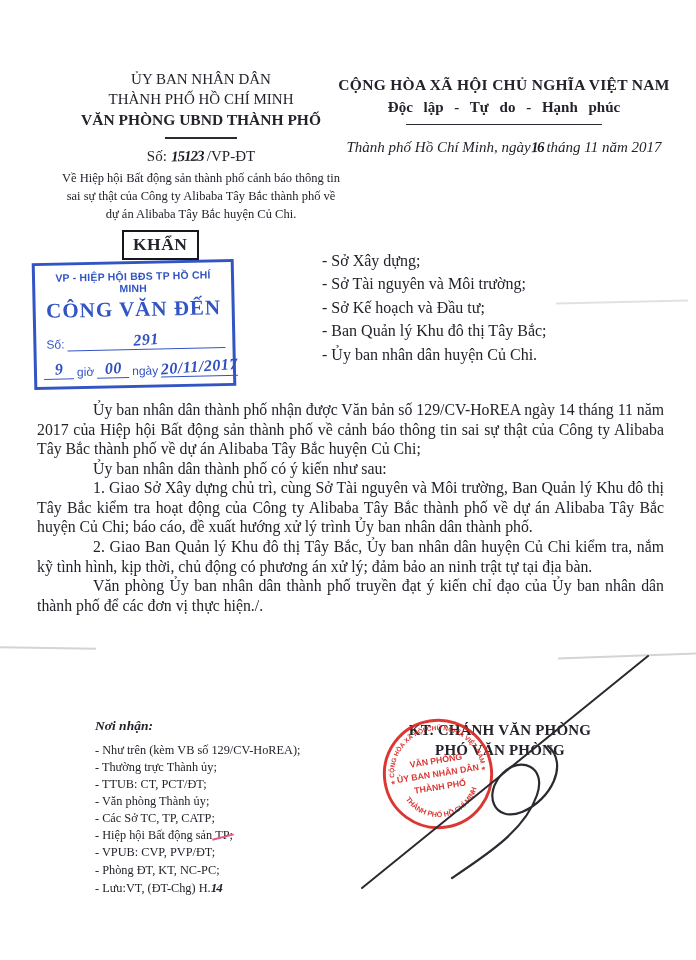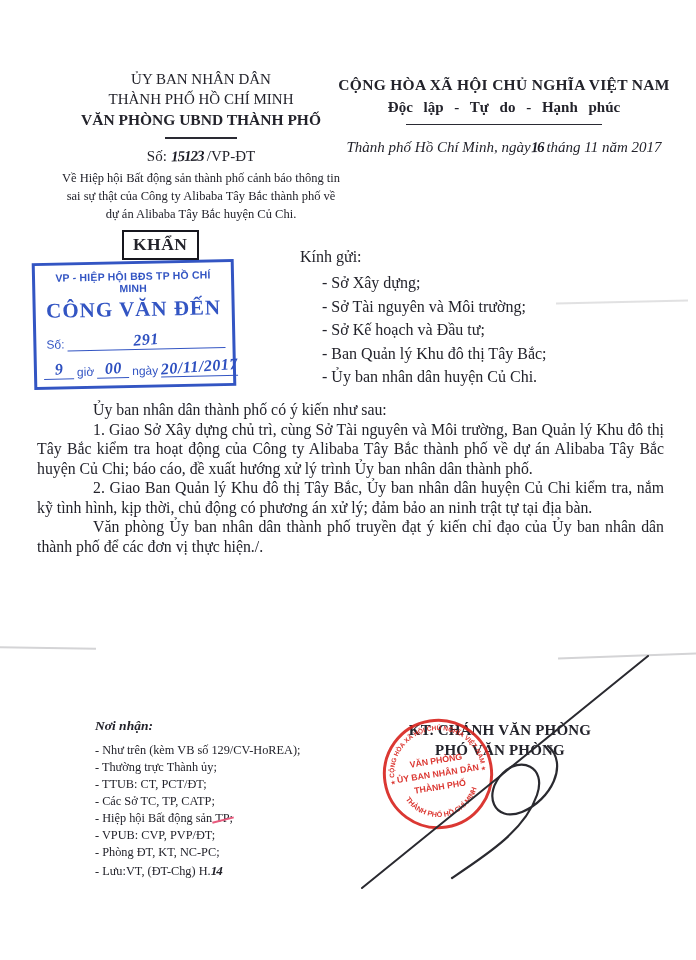--- a/index.html
+++ b/index.html
@@ -168,40 +168,41 @@
         <span class="hw-blue">00</span>
       </span>
       <span class="lbl">ngày</span>
       <span class="seg date">
         <span class="hw-blue">20/11/2017</span>
       </span>
     </div>
   </div>
 
   <div class="recipients">
-    <div class="recipients-label">Kính gửi:</div>
     <div class="recipient-item">- Sở Xây dựng;</div>
     <div class="recipient-item">- Sở Tài nguyên và Môi trường;</div>
     <div class="recipient-item">- Sở Kế hoạch và Đầu tư;</div>
     <div class="recipient-item">- Ban Quản lý Khu đô thị Tây Bắc;</div>
     <div class="recipient-item">- Ủy ban nhân dân huyện Củ Chi.</div>
   </div>
 
   <div class="body-text">
+    <p>Ủy ban nhân dân thành phố nhận được Văn bản số 129/CV-HoREA ngày 14 tháng 11 năm 2017 của Hiệp hội Bất động sản thành phố về cảnh báo thông tin sai sự thật của Công ty Alibaba Tây Bắc thành phố về dự án Alibaba Tây Bắc huyện Củ Chi;</p>
     <p>Ủy ban nhân dân thành phố có ý kiến như sau:</p>
     <p>1. Giao Sở Xây dựng chủ trì, cùng Sở Tài nguyên và Môi trường, Ban Quản lý Khu đô thị Tây Bắc kiểm tra hoạt động của Công ty Alibaba Tây Bắc thành phố về dự án Alibaba Tây Bắc huyện Củ Chi; báo cáo, đề xuất hướng xử lý trình Ủy ban nhân dân thành phố.</p>
     <p>2. Giao Ban Quản lý Khu đô thị Tây Bắc, Ủy ban nhân dân huyện Củ Chi kiểm tra, nắm kỹ tình hình, kịp thời, chủ động có phương án xử lý; đảm bảo an ninh trật tự tại địa bàn.</p>
     <p>Văn phòng Ủy ban nhân dân thành phố truyền đạt ý kiến chỉ đạo của Ủy ban nhân dân thành phố để các đơn vị thực hiện./.</p>
   </div>
 
   <div class="noinhan">
     <div class="noinhan-label">Nơi nhận:</div>
     <div class="noinhan-item">- Như trên (kèm VB số 129/CV-HoREA);</div>
     <div class="noinhan-item">- Thường trực Thành ủy;</div>
     <div class="noinhan-item">- TTUB: CT, PCT/ĐT;</div>
+    <div class="noinhan-item">- Văn phòng Thành ủy;</div>
     <div class="noinhan-item">- Các Sở TC, TP, CATP;</div>
     <div class="noinhan-item">
       <span>- Hiệp hội Bất động sản </span><span class="struck">TP</span><span>;</span>
     </div>
     <div class="noinhan-item">- VPUB: CVP, PVP/ĐT;</div>
     <div class="noinhan-item">- Phòng ĐT, KT, NC-PC;</div>
     <div class="noinhan-item">
       <span>- Lưu:VT, (ĐT-Chg) H.</span><span class="hw-14">14</span>
     </div>
   </div>

